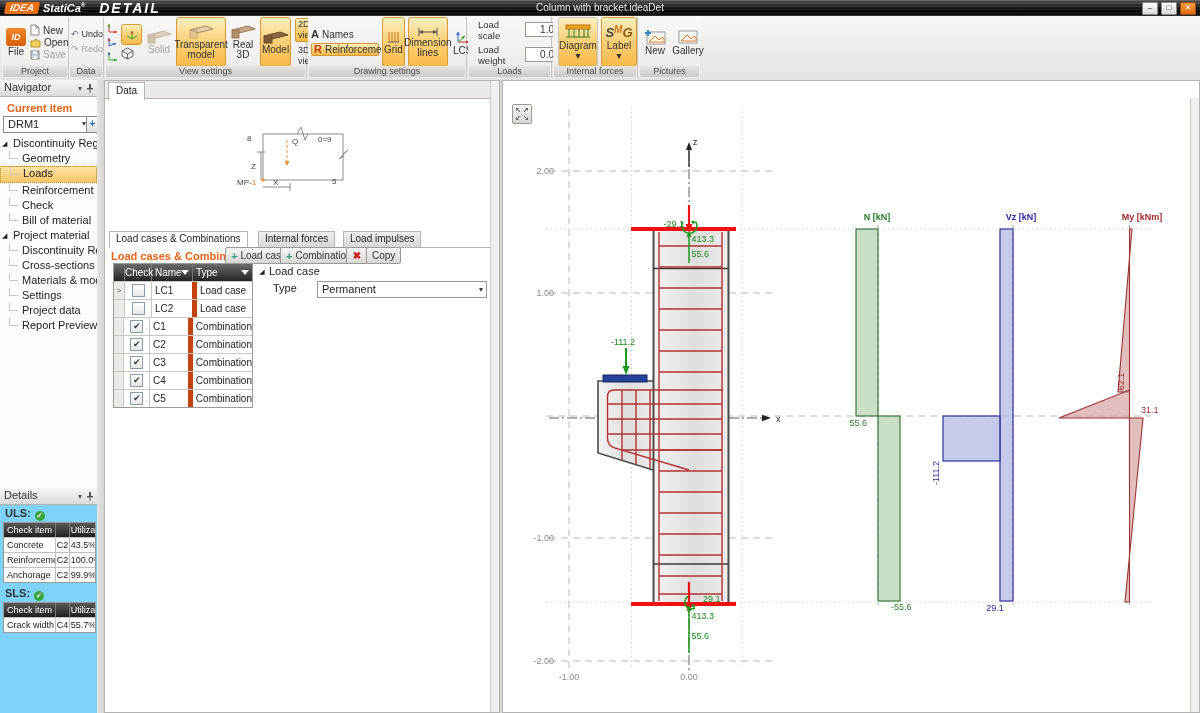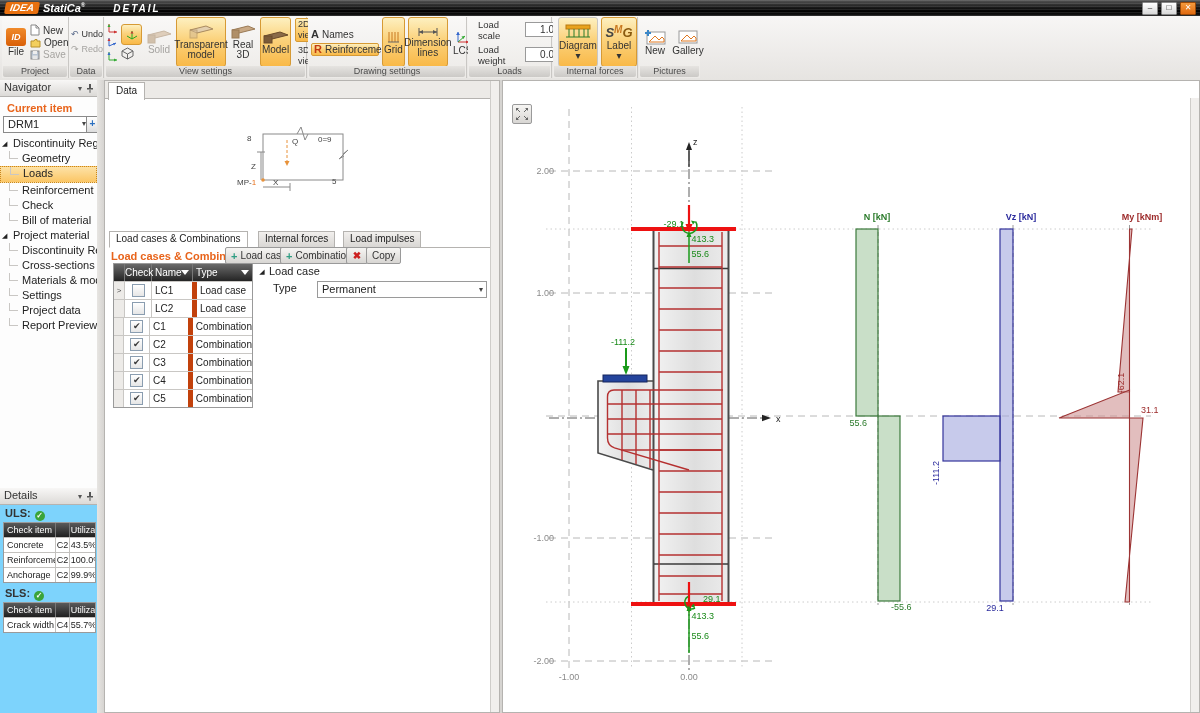--- a/index.html
+++ b/index.html
@@ -9,21 +9,21 @@
   
   #titlebar{left:0;top:0;width:1200px;height:16px;
     background:linear-gradient(#565656,#1c1c1c 45%,#000 70%,#161616);
     background-image:repeating-linear-gradient(0deg,rgba(255,255,255,.10) 0 1px,rgba(0,0,0,0) 1px 3px),
                      linear-gradient(#565656,#1c1c1c 45%,#000 70%,#161616);}
   .brand{left:5px;top:0px;height:16px;display:flex;align-items:center;gap:4px;color:#fff}
   .brand-idea{background:#e8700f;color:#fff;font-weight:bold;font-style:italic;font-size:10px;
     padding:0 5px;border-radius:2px;transform:skewX(-10deg);line-height:12px}
   .brand-statica{font-weight:bold;font-style:italic;font-size:11px}
   .brand-reg{font-size:6px;vertical-align:top}
-  .brand-detail{font-weight:bold;font-style:italic;font-size:10px;letter-spacing:2px;margin-left:24px}
+  .brand-detail{font-weight:bold;font-style:italic;font-size:14px;letter-spacing:2px;margin-left:10px}
   #wtitle{left:0;right:0;top:2px;text-align:center;color:#e8e8e8;font-size:10px}
   .winbtns{right:4px;top:2px;display:flex;gap:3px}
   .winbtn{width:14px;height:11px;background:linear-gradient(#fff,#d8d8d8);border:1px solid #888;
     font-size:8px;line-height:9px;text-align:center;color:#222;border-radius:1px}
   .winbtn.close{background:linear-gradient(#f59a3d,#e06a10);color:#fff;border-color:#9c4a08}
   
   #ribbon{left:0;top:16px;width:1200px;height:64px;background:linear-gradient(#f7f6f5,#edebe9 60%,#e6e4e1);
     border-bottom:1px solid #b9b7b4}
   .rgroup{position:absolute;top:1px;height:61px;border-right:1px solid #c9c7c4;background:linear-gradient(#f9f8f7,#eceae7)}
   .rlabel{position:absolute;left:1px;right:1px;bottom:1px;height:11px;font-size:9px;color:#4a4a4a;
@@ -122,20 +122,21 @@
 <body>
 
 <div id="app">
 
   <div id="titlebar" class="abs">
     <div class="brand abs">
       <span class="brand-idea">IDEA</span>
       <span class="brand-statica"><span>StatiCa</span><span class="brand-reg">®</span></span>
       <span class="brand-detail">DETAIL</span>
     </div>
+    <div id="wtitle" class="abs">Column with bracket.ideaDet</div>
     <div class="winbtns abs">
       <div class="winbtn">–</div>
       <div class="winbtn">□</div>
       <div class="winbtn close">✕</div>
     </div>
   </div>
 
   <div id="ribbon" class="abs">
 
     <div class="rgroup" style="left:2px;width:66px">

